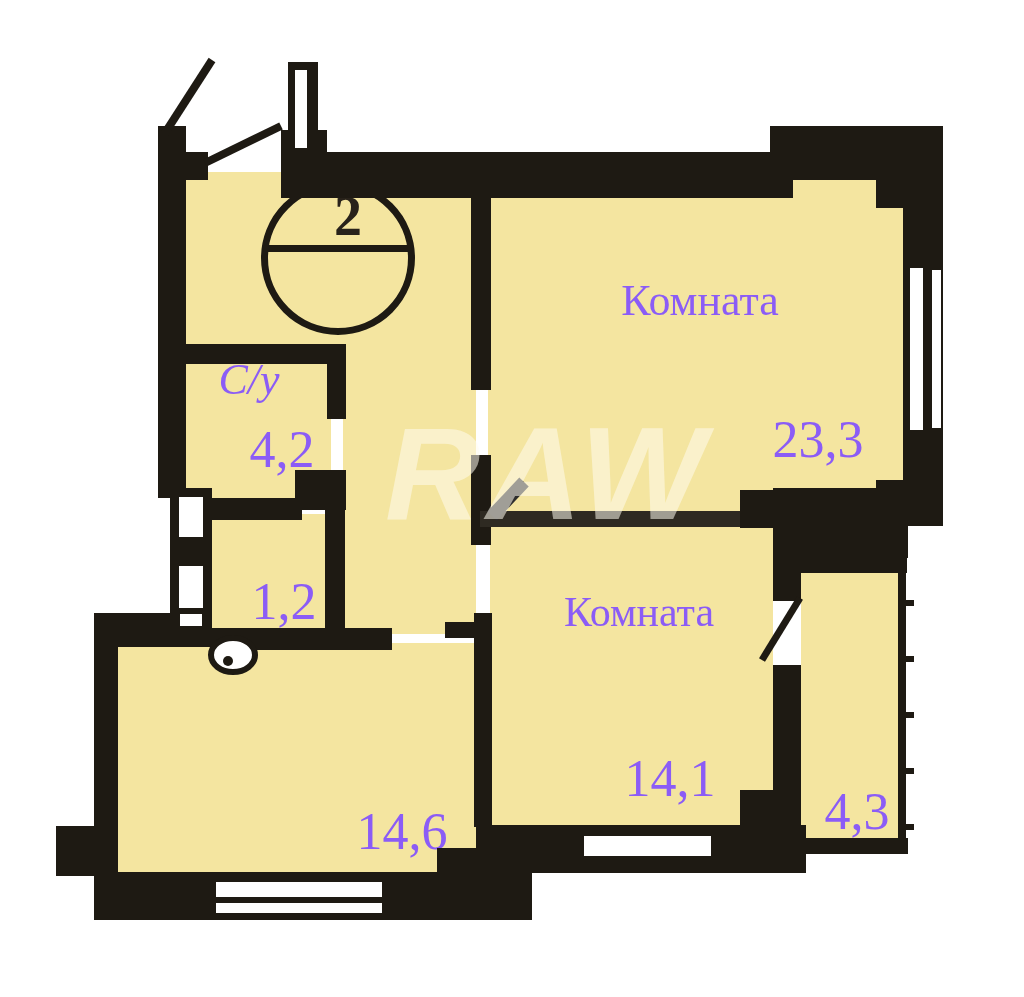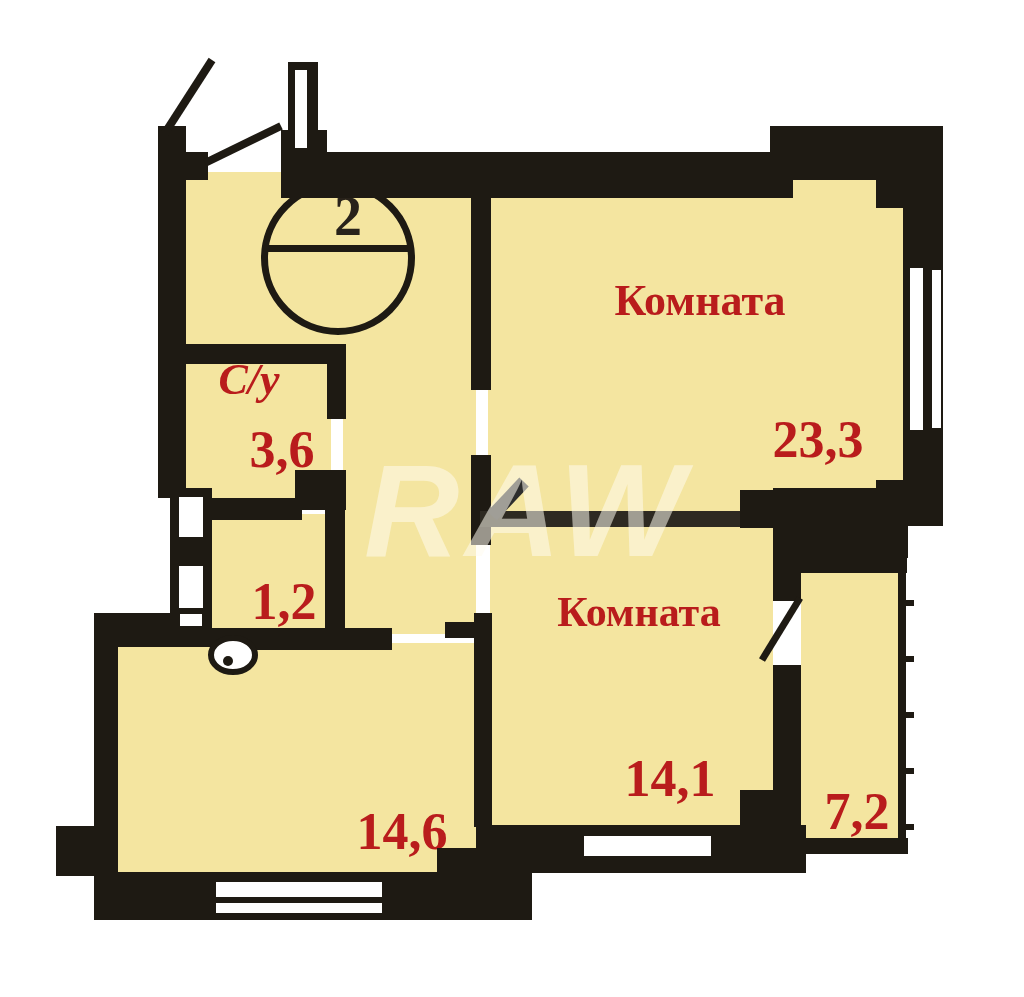--- a/index.html
+++ b/index.html
@@ -6,37 +6,37 @@
   #stage{
     position:relative;width:1024px;height:997px;background:#ffffff;overflow:hidden;
     font-family:"Liberation Serif", serif;
   }
   .room{position:absolute;background:#f4e5a0;}
   .wall{position:absolute;background:#1e1a13;}
   .wall2{position:absolute;background:#2e2a22;}
   .win{position:absolute;background:#ffffff;}
   .lbl{
     position:absolute;transform:translate(-50%,-50%);
-    color:#b91c1c;font-weight:bold;white-space:nowrap;line-height:1;
+    color:#8b5cf6;font-weight:normal;white-space:nowrap;line-height:1;
   }
   .name{font-size:44px;}
   .num{font-size:52px;}
   .badge-circle{
     position:absolute;left:261px;top:181px;width:154px;height:154px;
     border:7px solid #1e1a13;border-radius:50%;box-sizing:border-box;background:transparent;
   }
   .badge-line{position:absolute;left:264px;top:245px;width:148px;height:7px;background:#1e1a13;}
   .badge-top{position:absolute;left:348px;top:216px;transform:translate(-50%,-50%);
     font-size:56px;font-weight:bold;color:#28221a;line-height:1;}
   .badge-bottom{position:absolute;left:344px;top:290px;transform:translate(-50%,-50%);
     font-size:52px;font-weight:bold;color:#28221a;line-height:1;}
   .watermark{
-    position:absolute;left:364px;top:408px;font-size:132px;font-weight:bold;font-style:italic;
+    position:absolute;left:385px;top:408px;font-size:132px;font-weight:bold;font-style:italic;
     color:rgba(255,251,238,0.55);letter-spacing:6px;line-height:1;
-    font-family:"Liberation Sans", sans-serif;z-index:60;margin-top:37px;
+    font-family:"Liberation Sans", sans-serif;z-index:60;
   }
   svg.overlay{position:absolute;left:0;top:0;z-index:50;pointer-events:none;}
   .z1{z-index:10;} .z2{z-index:20;} .z3{z-index:30;} .z4{z-index:40;}
 </style>
 </head>
 <body>
 
 <div id="stage">
 
   <div class="room z1" style="left:184px;top:172px;width:292px;height:182px;"></div>
@@ -110,19 +110,19 @@
     <ellipse cx="233" cy="655" rx="22" ry="17" fill="#ffffff" stroke="#1e1a13" stroke-width="6"></ellipse>
     <circle cx="228" cy="661" r="5" fill="#1e1a13"></circle>
   </svg>
 
   <div class="lbl name z2" style="left:700px;top:301px;">Комната</div>
   <div class="lbl num  z2" style="left:818px;top:440px;">23,3</div>
   <div class="lbl name z2" style="left:639px;top:612px;font-size:42px;">Комната</div>
   <div class="lbl num  z2" style="left:670px;top:757px;margin-top:22px;">14,1</div>
   <div class="lbl num  z2" style="left:402px;top:832px;">14,6</div>
   <div class="lbl name z2" style="left:249px;top:380px;font-style:italic;">С/у</div>
-  <div class="lbl num  z2" style="left:282px;top:450px;">3,6</div>
+  <div class="lbl num  z2" style="left:282px;top:450px;">4,2</div>
   <div class="lbl num  z2" style="left:284px;top:602px;">1,2</div>
-  <div class="lbl num  z2" style="left:857px;top:812px;z-index:35;">7,2</div>
+  <div class="lbl num  z2" style="left:857px;top:812px;z-index:35;">4,3</div>
 
   <div class="watermark">RAW</div>
 
 </div>
 
 </body></html>

